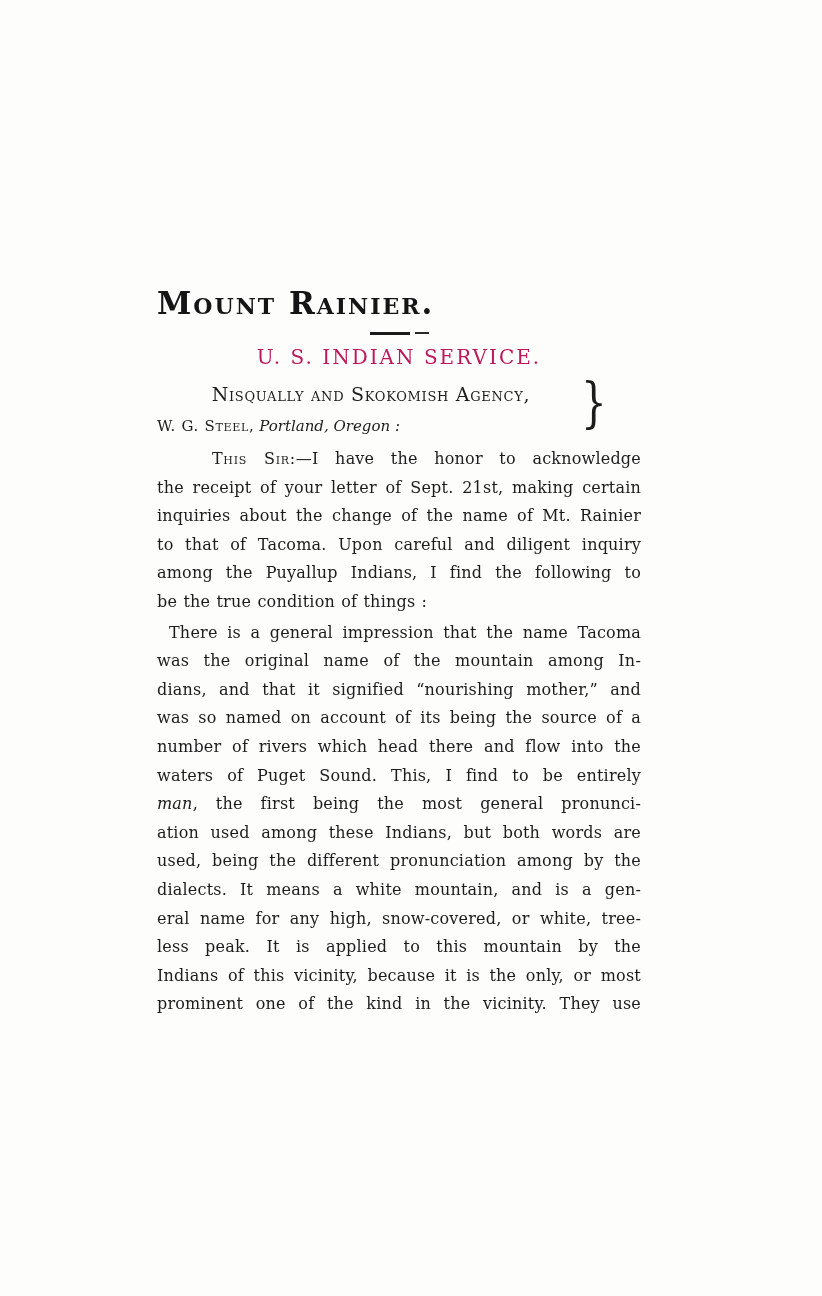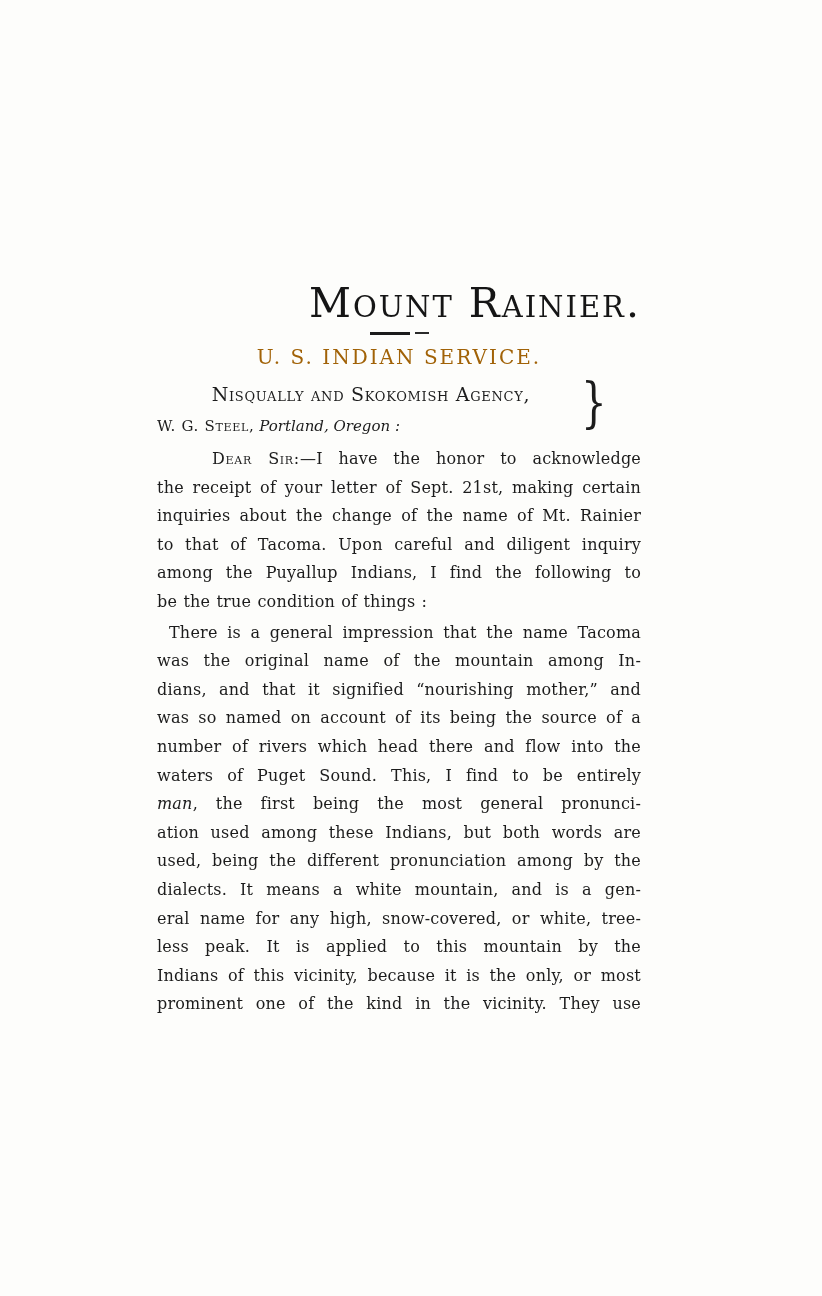--- a/index.html
+++ b/index.html
@@ -12,24 +12,24 @@
     font-family:"DejaVu Serif", serif;
     color:#1c1c1c;
   }
   .column{
     position:absolute;
     left:157px; top:0;
     width:484px;
   }
   .doc-title{
     margin-top:283px;
-    text-align:right;
+    text-align:left;
     font-variant:small-caps;
-    font-weight:normal;
-    font-size:41px;
+    font-weight:bold;
+    font-size:31px;
     line-height:40px;
     letter-spacing:2px;
     color:#151515;
   }
   .divider{
     display:flex;
     justify-content:center;
     align-items:center;
     gap:5px;
     margin-top:8px;
@@ -37,21 +37,21 @@
   }
   .divider .bar-long{width:40px;height:3px;background:#1b1b1b;}
   .divider .bar-short{width:14px;height:2px;background:#2a2a2a;}
   .service-heading{
     margin-top:11px;
     text-align:center;
     font-size:20px;
     line-height:23px;
     letter-spacing:2px;
     font-weight:500;
-    color:#a16207;
+    color:#be185d;
   }
   .agency{
     position:relative;
     margin-top:11px;
     font-size:19px;
   }
   .agency-line1{
     line-height:29px;
     text-align:center;
     padding-right:56px;
@@ -112,21 +112,21 @@
 
     <div class="agency">
       <div class="agency-line1"><span class="sc">Nisqually and Skokomish Agency,</span></div>
       <div class="brace">}</div>
     </div>
 
     <div class="salutation"><span class="sc">W. G. Steel,</span><span> </span><span class="i">Portland, Oregon :</span></div>
 
     <div class="letter-body" id="letter-body">
         <div class="para">
-          <div class="line" style="text-indent: 55px;"><span class="sc">Dear Sir:</span><span>—I have the honor to acknowledge</span></div>
+          <div class="line" style="text-indent: 55px;"><span class="sc">This Sir:</span><span>—I have the honor to acknowledge</span></div>
           <div class="line"><span>the receipt of your letter of Sept. 21st, making certain</span></div>
           <div class="line"><span>inquiries about the change of the name of Mt. Rainier</span></div>
           <div class="line"><span>to that of Tacoma. Upon careful and diligent inquiry</span></div>
           <div class="line"><span>among the Puyallup Indians, I find the following to</span></div>
           <div class="line last"><span>be the true condition of things :</span></div>
         </div>
         <div class="para">
           <div class="line" style="text-indent: 12px;"><span>There is a general impression that the name Tacoma</span></div>
           <div class="line"><span>was the original name of the mountain among In-</span></div>
           <div class="line"><span>dians, and that it signified “nourishing mother,” and</span></div>

